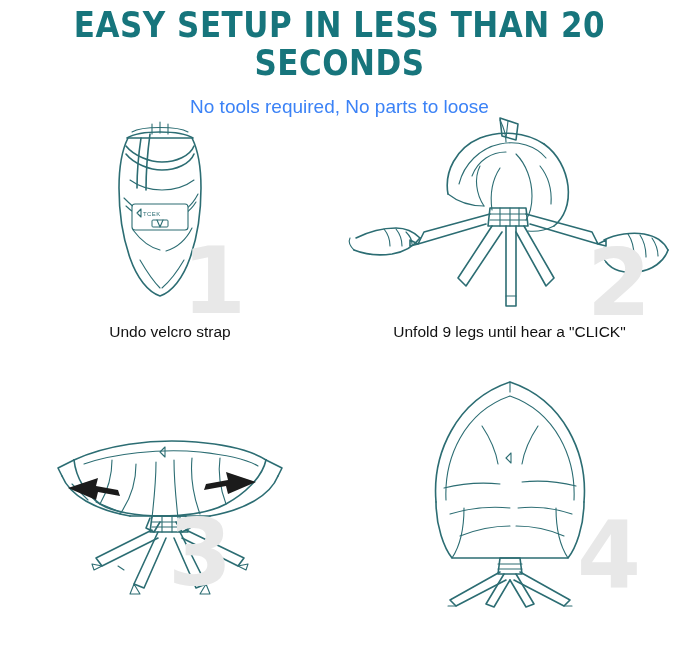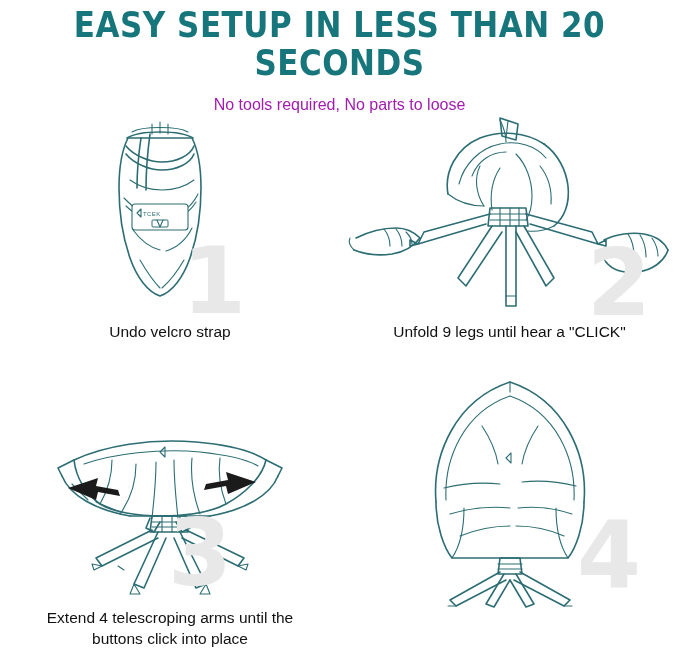--- a/index.html
+++ b/index.html
@@ -29,22 +29,22 @@
     letter-spacing: 0.5px;
     color: #17757c;
     margin: 6px 0 0 0;
     padding: 0 4px;
     line-height: 1.1;
     transform: scaleY(1.12);
     transform-origin: top center;
   }
   .subhead {
     text-align: center;
-    font-size: 16px;
-    color: #a21caf;
+    font-size: 19px;
+    color: #3b82f6;
     margin: 22px 0 0 0;
     font-family: "Liberation Sans", sans-serif;
   }
   .grid {
     position: absolute;
     top: 104px;
     left: 0;
     width: 679px;
     height: 556px;
   }
@@ -272,21 +272,20 @@
             <g class="arrow">
               <path d="M118 122 L96 118 L98 110 L68 120 L96 132 L98 124 L120 128 Z"></path>
             </g>
             <g class="arrow">
               <path d="M206 116 L228 112 L226 104 L256 114 L228 126 L226 118 L204 122 Z"></path>
             </g>
           </g>
         </svg>
         <div class="step-num n3">3</div>
       </div>
-      <div class="caption">Extend 4 telescroping arms until the buttons click into place</div>
     </div>
 
     <div class="cell cell-4">
       <div class="art">
         <svg width="339" height="240" viewBox="0 0 339 240" aria-hidden="true">
           <g>
 
             <path class="ln" d="M96 134 C92 86 116 32 170 14 C224 32 248 86 244 134"></path>
             <path class="ln-thin" d="M106 132 C104 90 124 44 170 28 C216 44 236 90 234 132"></path>
 

